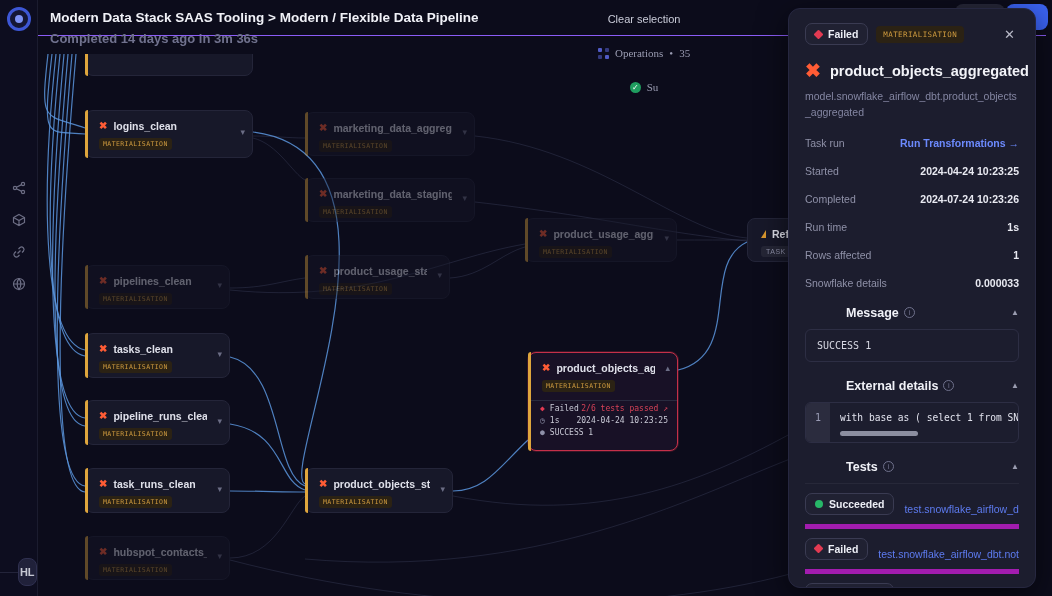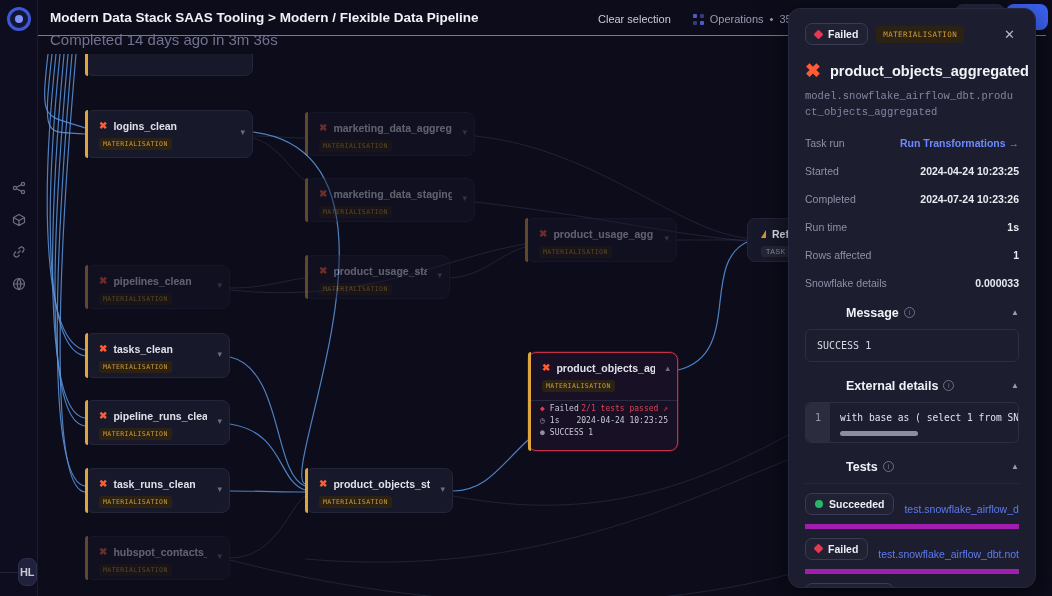--- a/index.html
+++ b/index.html
@@ -20,24 +20,24 @@
   .sb-bottom{margin-top:auto;width:100%;display:flex;flex-direction:row;align-items:center;}
   .sb-div{width:26px;border-top:1px solid #23243a;margin-bottom:10px;}
   .avatar{width:28px;height:28px;border-radius:8px;background:#20213a;border:1px solid #2f3050;
           color:#c6c8d4;font-size:11px;font-weight:700;display:flex;align-items:center;justify-content:center;
           margin-bottom:10px;cursor:pointer;}
 
   
   .header{position:absolute;left:32px;top:0;width:1014px;height:36px;background:#0c0c1b;
           border-bottom:1px solid #8b5cf6;z-index:4;}
   .breadcrumb{position:absolute;left:18px;top:10px;font-size:13.5px;font-weight:700;color:#f0f1f7;}
-  .hsub{position:absolute;left:18px;top:31px;font-size:15px;color:#70728e;}
-  .hright{position:absolute;left:566px;top:13px;display:flex;align-items:center;gap:22px;white-space:nowrap;}
+  .hsub{position:absolute;left:18px;top:31px;font-size:13px;color:#70728e;font-weight:bold;}
+  .hright{position:absolute;left:566px;top:13px;display:flex;align-items:center;gap:22px;white-space:nowrap;flex-direction:column;}
   .clear-sel{font-size:11px;color:#c9cbd8;cursor:pointer;}
-  .hitem{display:flex;align-items:center;gap:6px;font-size:11px;color:#9a9cb2;}
+  .hitem{display:flex;align-items:center;gap:6px;font-size:11px;color:#9a9cb2;font-family:Liberation Serif, serif;}
   .grid-ico{width:11px;height:11px;display:inline-block;position:relative;}
   .grid-ico i{position:absolute;width:4px;height:4px;background:#5560cf;border-radius:1px;}
   .grid-ico i:nth-child(1){left:0;top:0;opacity:.95}.grid-ico i:nth-child(2){right:0;top:0;opacity:.55}
   .grid-ico i:nth-child(3){left:0;bottom:0;opacity:.55}.grid-ico i:nth-child(4){right:0;bottom:0;opacity:.95}
   .chk{width:11px;height:11px;border-radius:50%;background:#1f9d5f;color:#fff;font-size:8px;line-height:11px;
        text-align:center;display:inline-block;}
 
   .btn{position:absolute;top:4px;height:26px;border-radius:8px;z-index:5;cursor:pointer;border:none;}
   .btn-gray{left:955px;width:50px;background:#262738;}
   .btn-blue{left:1006px;width:42px;background:#3b63f3;}
@@ -81,21 +81,21 @@
   .pill{display:inline-flex;align-items:center;gap:6px;border:1px solid #3a3b52;border-radius:7px;
         padding:4px 9px;font-size:10.5px;font-weight:600;color:#eceef5;background:rgba(255,255,255,.02);}
   .dia-s{width:7px;height:7px;background:#e23a52;transform:rotate(45deg);border-radius:1px;display:inline-block;}
   .dot-g{width:8px;height:8px;border-radius:50%;background:#27b768;display:inline-block;}
   .mat{background:#2b2214;color:#cf9b3f;font-family:"DejaVu Sans Mono",monospace;font-size:7.5px;
        letter-spacing:.4px;padding:4px 7px;border-radius:4px;}
   .p-close{margin-left:auto;color:#b9bac8;font-size:13px;cursor:pointer;padding:2px 4px;}
   .p-title-row{display:flex;align-items:center;gap:9px;margin-top:16px;}
   .dbt-lg{color:#ff5c35;font-size:19px;font-weight:700;line-height:1;}
   .p-title{font-size:14.5px;font-weight:700;color:#f2f3f8;}
-  .p-path{font-family:Liberation Mono, monospace;font-size:10.5px;color:#8486a2;line-height:1.55;
+  .p-path{font-family:Liberation Sans, sans-serif;font-size:10.5px;color:#8486a2;line-height:1.55;
           word-break:break-all;margin-top:8px;}
   .drow{display:flex;justify-content:space-between;align-items:center;margin-top:16px;}
   .dlab{font-size:10.5px;color:#8f91a8;}
   .dval{font-size:10.5px;font-weight:700;color:#e9eaf2;}
   .dval.link{color:#6c8afd;font-weight:600;cursor:pointer;}
   .sec{display:flex;align-items:center;gap:5px;margin-top:17px;padding-left:41px;}
   .sec b{font-size:12.5px;color:#f0f1f7;}
   .info{width:11px;height:11px;border:1px solid #6f718c;border-radius:50%;color:#6f718c;font-size:7.5px;
         line-height:10px;text-align:center;display:inline-block;}
   .caret{margin-left:auto;color:#9a9cb0;font-size:8px;cursor:pointer;}
@@ -239,21 +239,21 @@
           </div><span class="chev ">▾</span><span class="nbadge">MATERIALISATION</span></div>
         <div class="node " style="left: 47px; top: 346px; width: 145px; height: 45px;"><span class="nbar"></span><div class="nrow">
             <span class="dbt">✖</span>
             <span class="ntitle">pipeline_runs_clean</span>
           </div><span class="chev ">▾</span><span class="nbadge">MATERIALISATION</span></div>
         <div class="node sel" style="left: 490px; top: 298px; width: 150px; height: 99px;"><span class="nbar"></span><div class="nrow">
             <span class="dbt">✖</span>
             <span class="ntitle">product_objects_aggregated</span>
           </div><span class="chev up">▴</span><span class="nbadge">MATERIALISATION</span><div class="ndiv"></div><div class="xrow">
                 <span class="xl"><span class="xic dia">◆</span>Failed</span>
-                <span class="xr red">2/1 tests passed ↗</span>
+                <span class="xr red">2/6 tests passed ↗</span>
           </div><div class="xrow">
                 <span class="xl"><span class="xic ">◷</span>1s</span>
                 <span class="xr ">2024-04-24 10:23:25</span>
           </div><div class="xrow">
                 <span class="xl"><span class="xic ">●</span>SUCCESS 1</span>
                 <span class="xr "></span>
           </div></div>
         <div class="node " style="left: 47px; top: 414px; width: 145px; height: 45px;"><span class="nbar"></span><div class="nrow">
             <span class="dbt">✖</span>
             <span class="ntitle">task_runs_clean</span>

